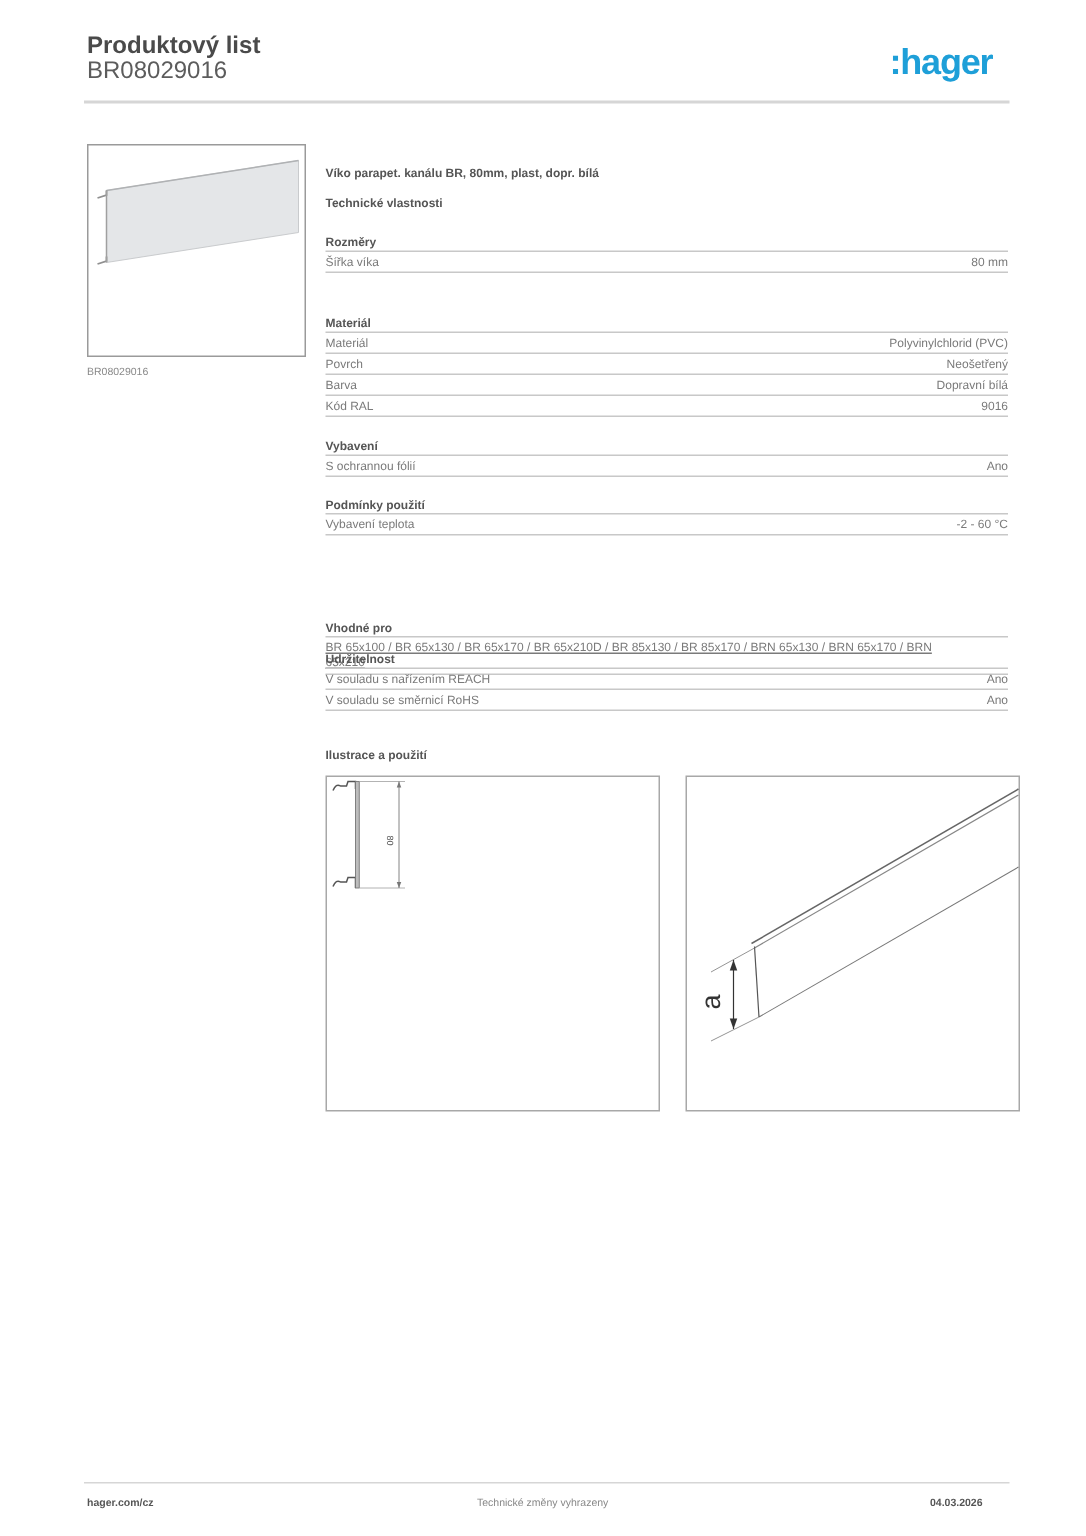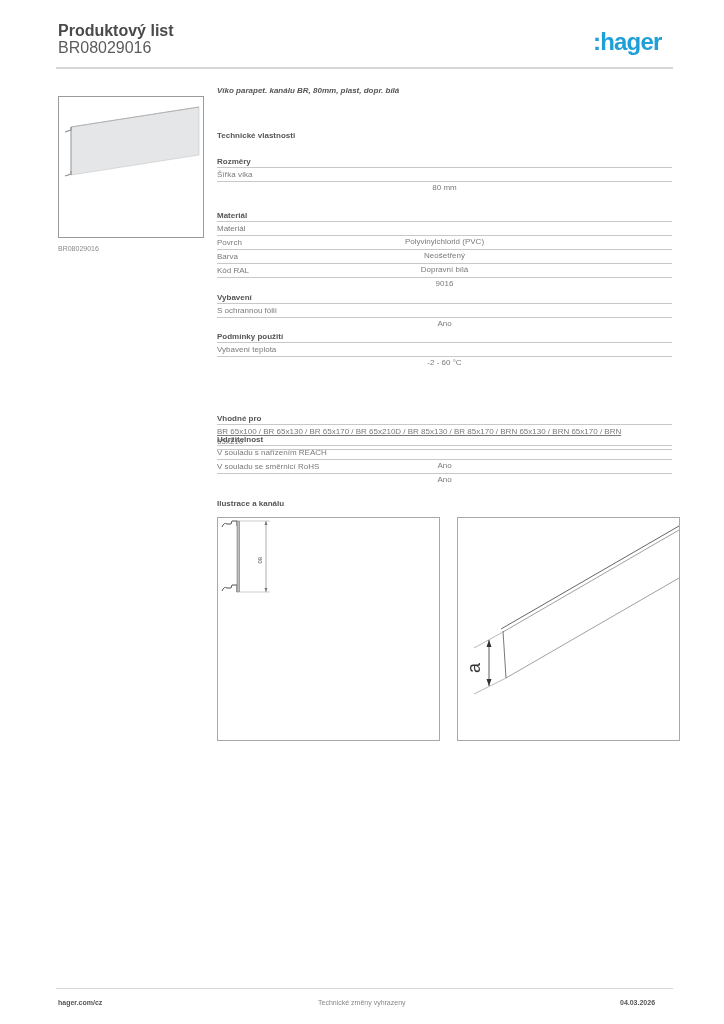--- a/index.html
+++ b/index.html
@@ -7,26 +7,26 @@
   body { position: relative; font-family: "Liberation Sans", sans-serif; color: #5a5a5a; overflow: hidden; }
 
   .header-title { position: absolute; left: 58px; top: 22px; font-size: 16px; font-weight: bold; color: #4a4a4a; line-height: 18px; }
   .header-code { position: absolute; left: 58px; top: 39px; font-size: 16px; color: #5c5c5c; line-height: 18px; }
   .logo { position: absolute; left: 593px; top: 28px; font-size: 24px; font-weight: bold; color: #1e9fd8; letter-spacing: -0.8px; line-height: 28px; }
   .header-rule { position: absolute; left: 56px; top: 67px; width: 617px; height: 2px; background: #d6d6d6; }
 
   .thumb { position: absolute; left: 58px; top: 96px; width: 146px; height: 142px; border: 1px solid #9a9a9a; background: #fff; }
   .thumb svg { position: absolute; left: 0; top: 0; }
   .thumb-caption { position: absolute; left: 58px; top: 245px; font-size: 7px; color: #8a8a8a; }
-  .product-name { position: absolute; left: 217px; top: 86px; font-size: 8px; font-weight: bold; color: #555; font-style: italic; }
+  .product-name { position: absolute; left: 217px; top: 111px; font-size: 8px; font-weight: bold; color: #555; }
   .tech-heading { position: absolute; left: 217px; top: 131px; font-size: 8px; font-weight: bold; color: #555; }
 
   .group { position: absolute; left: 217px; width: 455px; }
   .group-title { font-size: 8px; font-weight: bold; color: #555; height: 13px; line-height: 13px; border-bottom: 1px solid #c8c8c8; }
-  .row { display: flex; justify-content: space-between; font-size: 8px; color: #7a7a7a; height: 14px; line-height: 13px; border-bottom: 1px solid #c8c8c8; flex-direction: column; }
+  .row { display: flex; justify-content: space-between; font-size: 8px; color: #7a7a7a; height: 14px; line-height: 13px; border-bottom: 1px solid #c8c8c8; }
   .row .v { text-align: center; }
   .para { font-size: 8px; color: #7a7a7a; line-height: 10px; padding: 2px 0 2px 0; border-bottom: 1px solid #c8c8c8; text-decoration: underline; }
 
   .illus-heading { position: absolute; left: 217px; top: 499px; font-size: 8px; font-weight: bold; color: #555; }
   .drawing { position: absolute; border: 1px solid #a8a8a8; background: #fff; }
   .drawing svg { position: absolute; left: 0; top: 0; }
 
   .footer-rule { position: absolute; left: 56px; top: 988px; width: 617px; height: 1px; background: #d6d6d6; }
   .footer-left { position: absolute; left: 58px; top: 999px; font-size: 7px; font-weight: bold; color: #555; }
   .footer-center { position: absolute; left: 318px; top: 999px; font-size: 7px; color: #888; }
@@ -108,21 +108,21 @@
   <div class="row">
     <span>V souladu s nařízením REACH</span>
     <span class="v">Ano</span>
   </div>
   <div class="row">
     <span>V souladu se směrnicí RoHS</span>
     <span class="v">Ano</span>
   </div>
 </div>
 
-<div class="illus-heading">Ilustrace a kanálu</div>
+<div class="illus-heading">Ilustrace a použití</div>
 
 <div class="drawing" style="left:217px; top:517px; width:223px; height:224px;">
   <svg width="223" height="224" viewBox="0 0 223 224">
     <path d="M4,9 Q6,4 9,6 L13,6 L14,3 L19,3 L19,8" fill="none" stroke="#555" stroke-width="1"></path>
     <path d="M4,73 Q6,68 9,70 L13,70 L14,67 L19,67 L19,74" fill="none" stroke="#555" stroke-width="1"></path>
     <rect x="19" y="3" width="2.5" height="71" fill="#bdbdbd" stroke="#777" stroke-width="0.6"></rect>
     <line x1="22" y1="3" x2="52" y2="3" stroke="#999" stroke-width="0.5"></line>
     <line x1="22" y1="74" x2="52" y2="74" stroke="#999" stroke-width="0.5"></line>
     <line x1="48" y1="3" x2="48" y2="74" stroke="#777" stroke-width="0.6"></line>
     <polygon points="48,3 46.5,7 49.5,7" fill="#777"></polygon>

